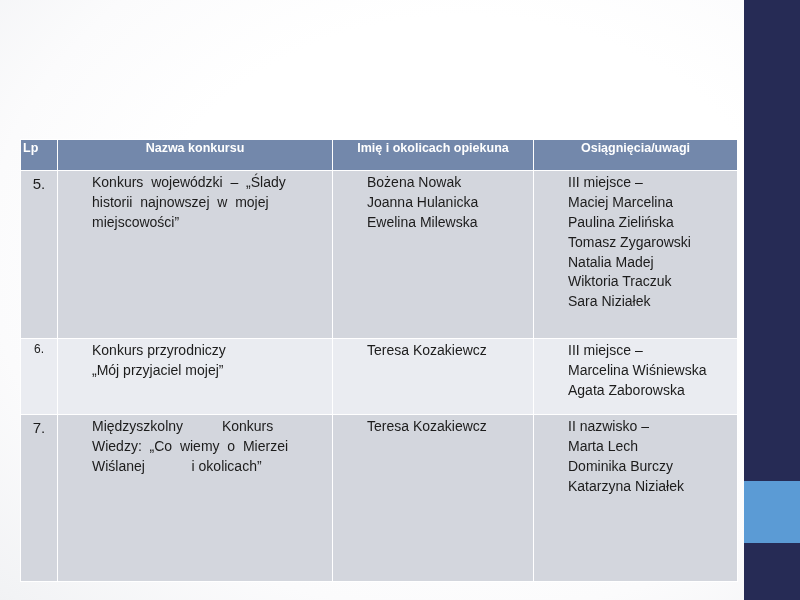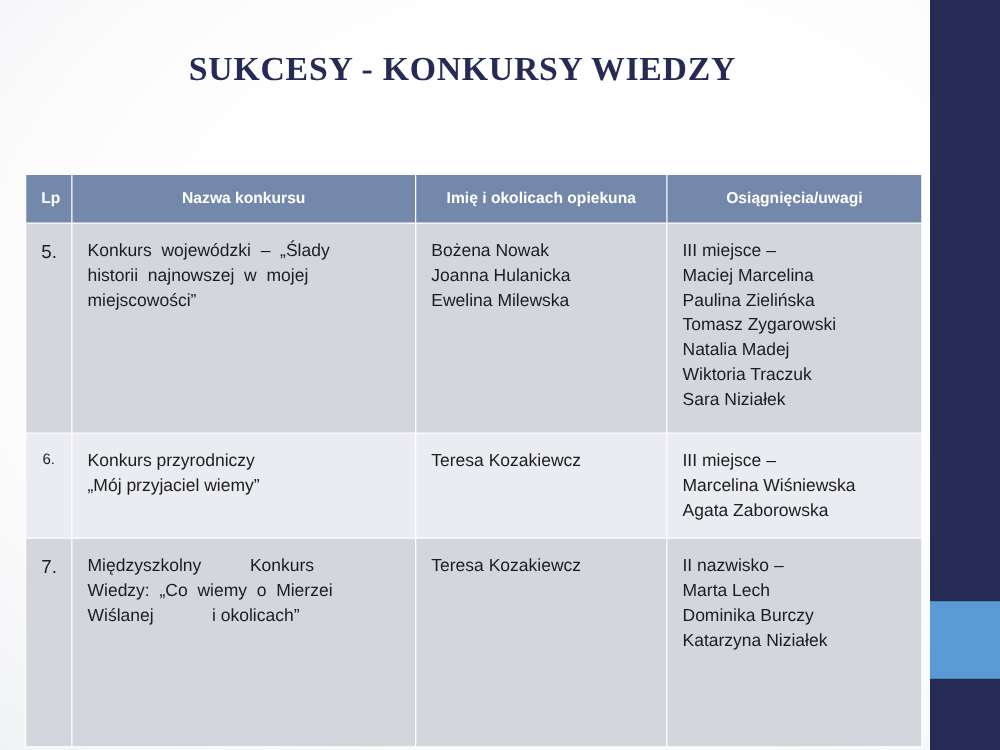--- a/index.html
+++ b/index.html
@@ -68,21 +68,21 @@
     position: absolute;
     top: 139px;
     left: 20px;
     width: 715px;
     border-collapse: separate;
     border-spacing: 1px;
     table-layout: fixed;
     background: #ffffff;
   }
   #tbl th, #tbl td {
-    padding: 12px;
+    padding: 2px;
     vertical-align: top;
   }
 
   thead th {
     background: #7388ab;
     color: #ffffff;
     font-size: 12.5px;
     font-weight: bold;
     text-align: center;
     height: 30px;
@@ -106,40 +106,39 @@
     text-align: center;
     font-size: 15px;
     padding-top: 7px;
     padding-left: 0;
     padding-right: 0;
   }
   td.c-lp.small { font-size: 12px; padding-top: 9px; }
 
   td.c-name { text-align: justify; text-justify: inter-word; }
 
-  .lines > div { white-space: pre; }
+  .lines > div { white-space: pre; margin-left: 32px; }
 
   td.c-ach { padding-left: 10px; }
   td.c-ach.indent { padding-left: 16px; }
 
   .colgrp-lp   { width: 36px; }
   .colgrp-name { width: 274px; }
   .colgrp-sup  { width: 200px; }
   .colgrp-ach  { width: 203px; }
 </style>
 </head>
 <body>
 
 <div id="slide">
 
   <div id="right-bar-inner-line"></div>
   <div id="right-bar"></div>
   <div id="right-accent"></div>
 
-  <div id="title">SUKCESY - KONKURSY WIEDZY</div>
 
   <table id="tbl">
     <colgroup>
       <col class="colgrp-lp">
       <col class="colgrp-name">
       <col class="colgrp-sup">
       <col class="colgrp-ach">
     </colgroup>
     <thead>
       <tr>
@@ -176,21 +175,21 @@
               <div>Wiktoria Traczuk</div>
               <div>Sara Niziałek</div>
             </div>
           </td>
         </tr>
         <tr class="band-light" style="height: 75px;">
           <td class="c-lp small">6.</td>
           <td class="c-name">
             <div class="lines">
               <div>Konkurs przyrodniczy</div>
-              <div>„Mój przyjaciel wiemy”</div>
+              <div>„Mój przyjaciel mojej”</div>
             </div>
           </td>
           <td class="c-sup">
             <div class="lines">
               <div>Teresa Kozakiewcz</div>
             </div>
           </td>
           <td class="c-ach">
             <div class="lines">
               <div>III miejsce –</div>

